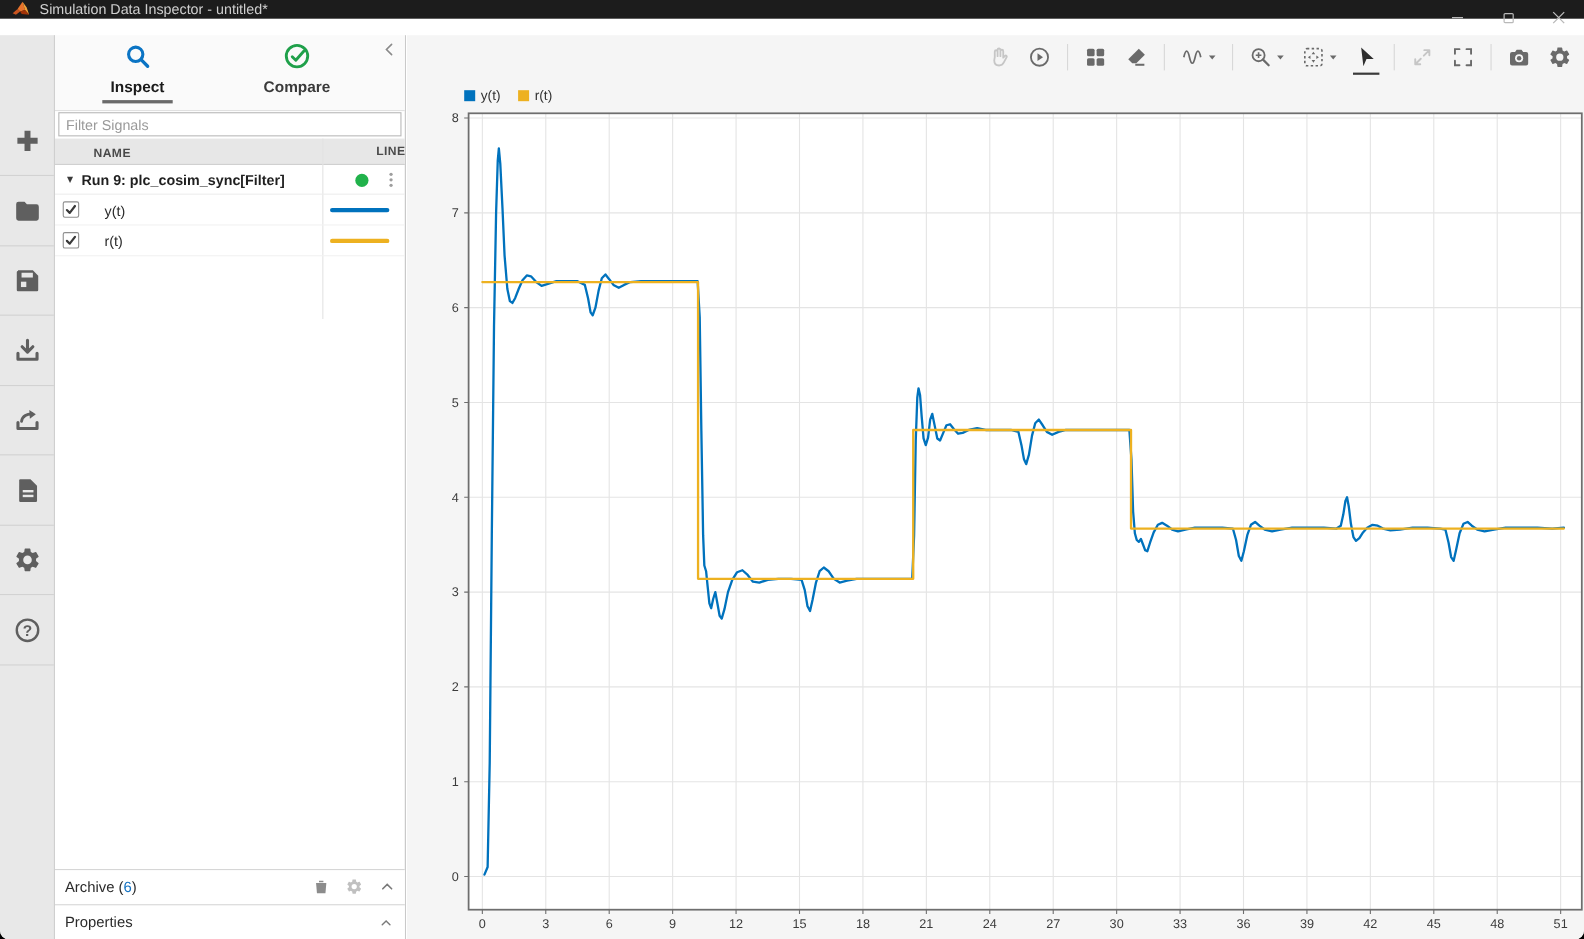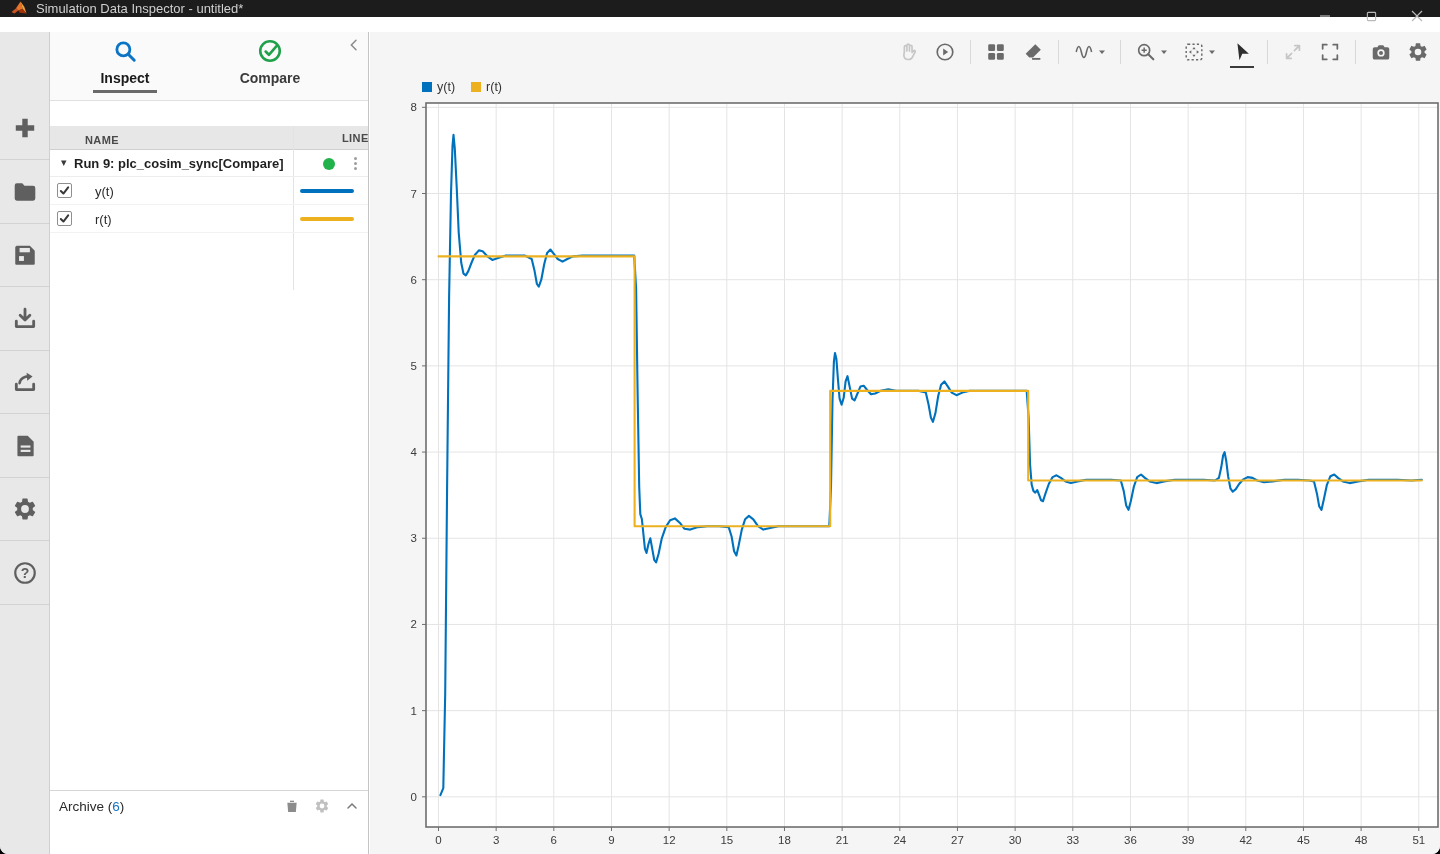--- a/index.html
+++ b/index.html
@@ -167,30 +167,31 @@
             <path d="M8 12.5l3 3 7-8" fill="none" stroke="#1fa04a" stroke-width="2.4" stroke-linecap="round" stroke-linejoin="round"></path>
           </svg>
         <span class="tab-label">Compare</span>
         
       </div>
       <svg class="collapse-chev" viewBox="0 0 24 24">
           <path d="M15 5l-7 7 7 7" fill="none" stroke="#8a8a8a" stroke-width="2.2" stroke-linecap="round"></path>
         </svg>
     </div>
 
+    <input class="filter-input" type="text" placeholder="Filter Signals" style="">
 
     <div class="sig-header">
       <span class="col-name">NAME</span>
       <span class="col-line">LINE</span>
     </div>
     <div class="col-divider"></div>
 
     <div class="run-row">
       <span class="run-caret">▾</span>
-      <span class="run-label">Run 9: plc_cosim_sync[Compare]</span>
+      <span class="run-label">Run 9: plc_cosim_sync[Filter]</span>
       <span class="run-dot"></span>
       <span class="run-menu">
           <i></i>
           <i></i>
           <i></i>
         </span>
     </div>
 
     <div class="sig-rows" id="sig-rows">
         <div class="sig-row">
@@ -222,20 +223,26 @@
           </svg>
         <svg viewBox="0 0 24 24">
             <path fill="#c0c0c0" d="M19.14 12.94c.04-.3.06-.61.06-.94 0-.32-.02-.64-.07-.94l2.03-1.58a.49.49 0 0 0 .12-.61l-1.92-3.32a.49.49 0 0 0-.59-.22l-2.39.96c-.5-.38-1.03-.7-1.62-.94l-.36-2.54a.48.48 0 0 0-.48-.41h-3.84c-.24 0-.43.17-.47.41l-.36 2.54c-.59.24-1.13.57-1.62.94l-2.39-.96a.49.49 0 0 0-.59.22L2.74 8.87c-.12.21-.08.47.12.61l2.03 1.58c-.05.3-.09.63-.09.94s.02.64.07.94l-2.03 1.58a.49.49 0 0 0-.12.61l1.92 3.32c.12.22.37.29.59.22l2.39-.96c.5.38 1.03.7 1.62.94l.36 2.54c.05.24.24.41.48.41h3.84c.24 0 .44-.17.47-.41l.36-2.54c.59-.24 1.13-.56 1.62-.94l2.39.96c.22.08.47 0 .59-.22l1.92-3.32c.12-.22.07-.47-.12-.61l-2.01-1.58zM12 15.6a3.6 3.6 0 1 1 0-7.2 3.6 3.6 0 0 1 0 7.2z"></path>
           </svg>
         <svg viewBox="0 0 24 24">
             <path d="M6 15l6-6 6 6" fill="none" stroke="#7a7a7a" stroke-width="2.2" stroke-linecap="round"></path>
           </svg>
       </span>
     </div>
 
+    <div class="props-bar">
+      <span class="props-label">Properties</span>
+      <svg class="props-chev" viewBox="0 0 24 24">
+          <path d="M6 15l6-6 6 6" fill="none" stroke="#7a7a7a" stroke-width="2.2" stroke-linecap="round"></path>
+        </svg>
+    </div>
   </div>
 
   <div class="chart-panel">
     <div class="chart-toolbar" id="chart-toolbar">
         <div class="tool-btn">
           <svg class="" viewBox="0 0 24 24">
             <path d="M8 12V6.5a1.4 1.4 0 0 1 2.8 0V11 4.8a1.4 1.4 0 0 1 2.8 0V11 6a1.4 1.4 0 0 1 2.8 0v6.5l1.8-1.8c.9-.9 2.2.1 1.6 1.2l-2.8 5.3c-.9 1.8-2.1 3-4.7 3-3.1 0-4.8-2-4.8-5z" fill="none" stroke="#c6c6c6" stroke-width="1.8" stroke-linejoin="round"></path>
           </svg>
         </div>
         <div class="tool-btn">

